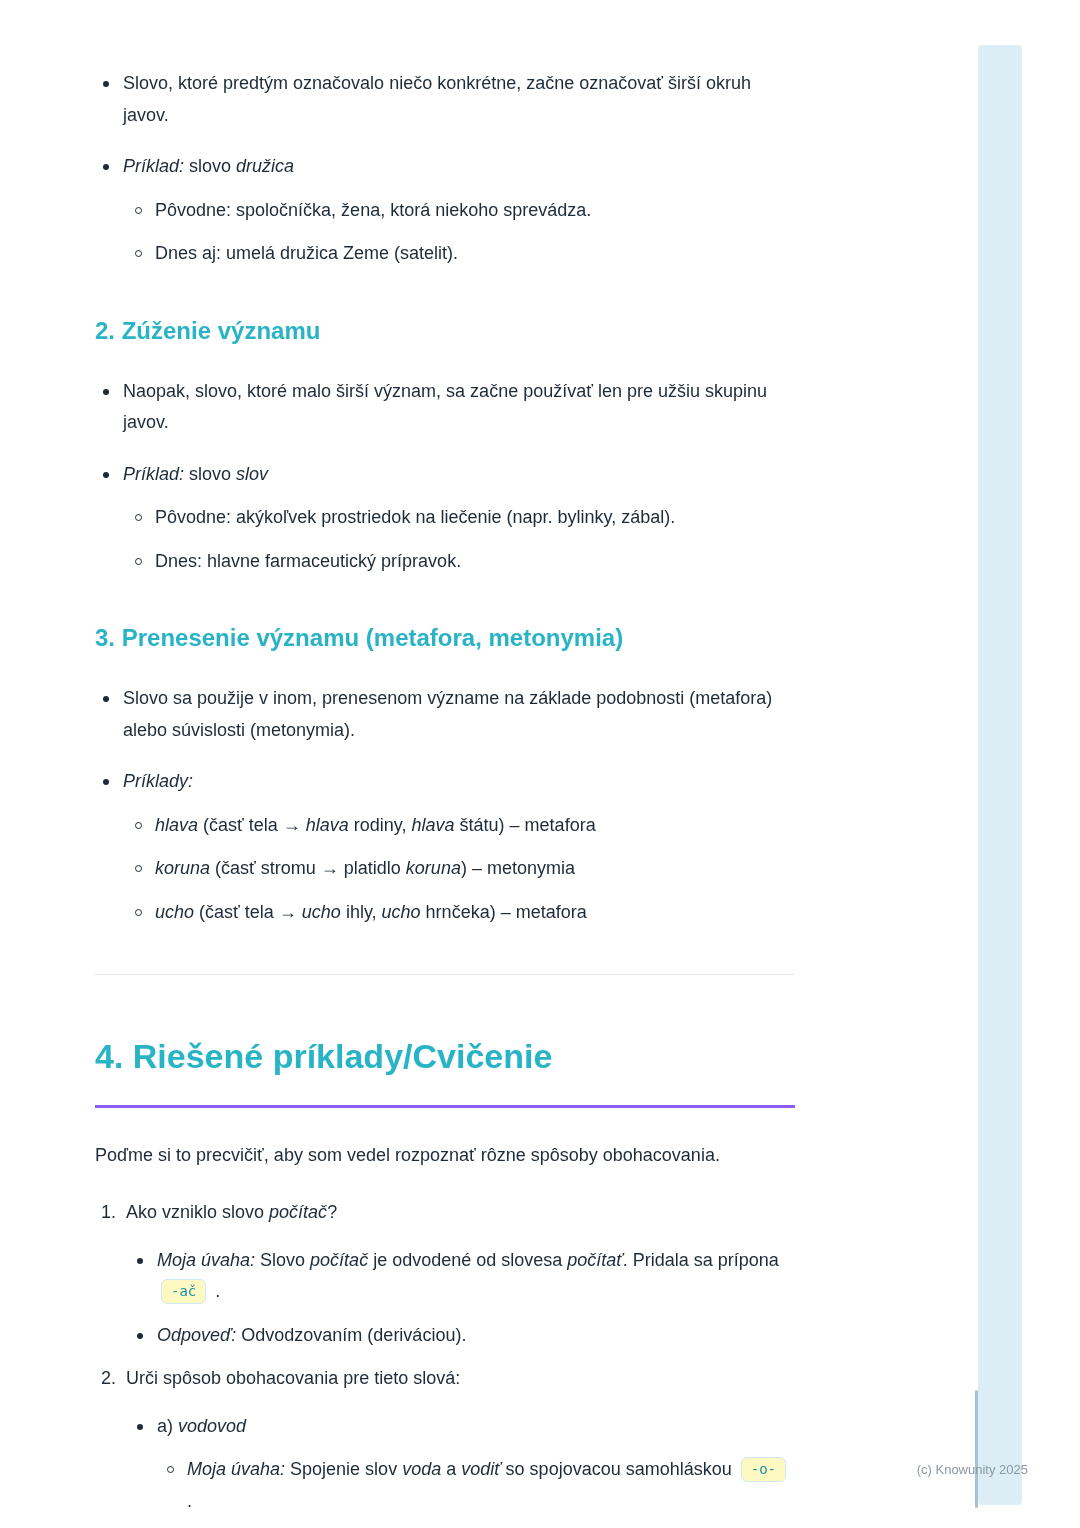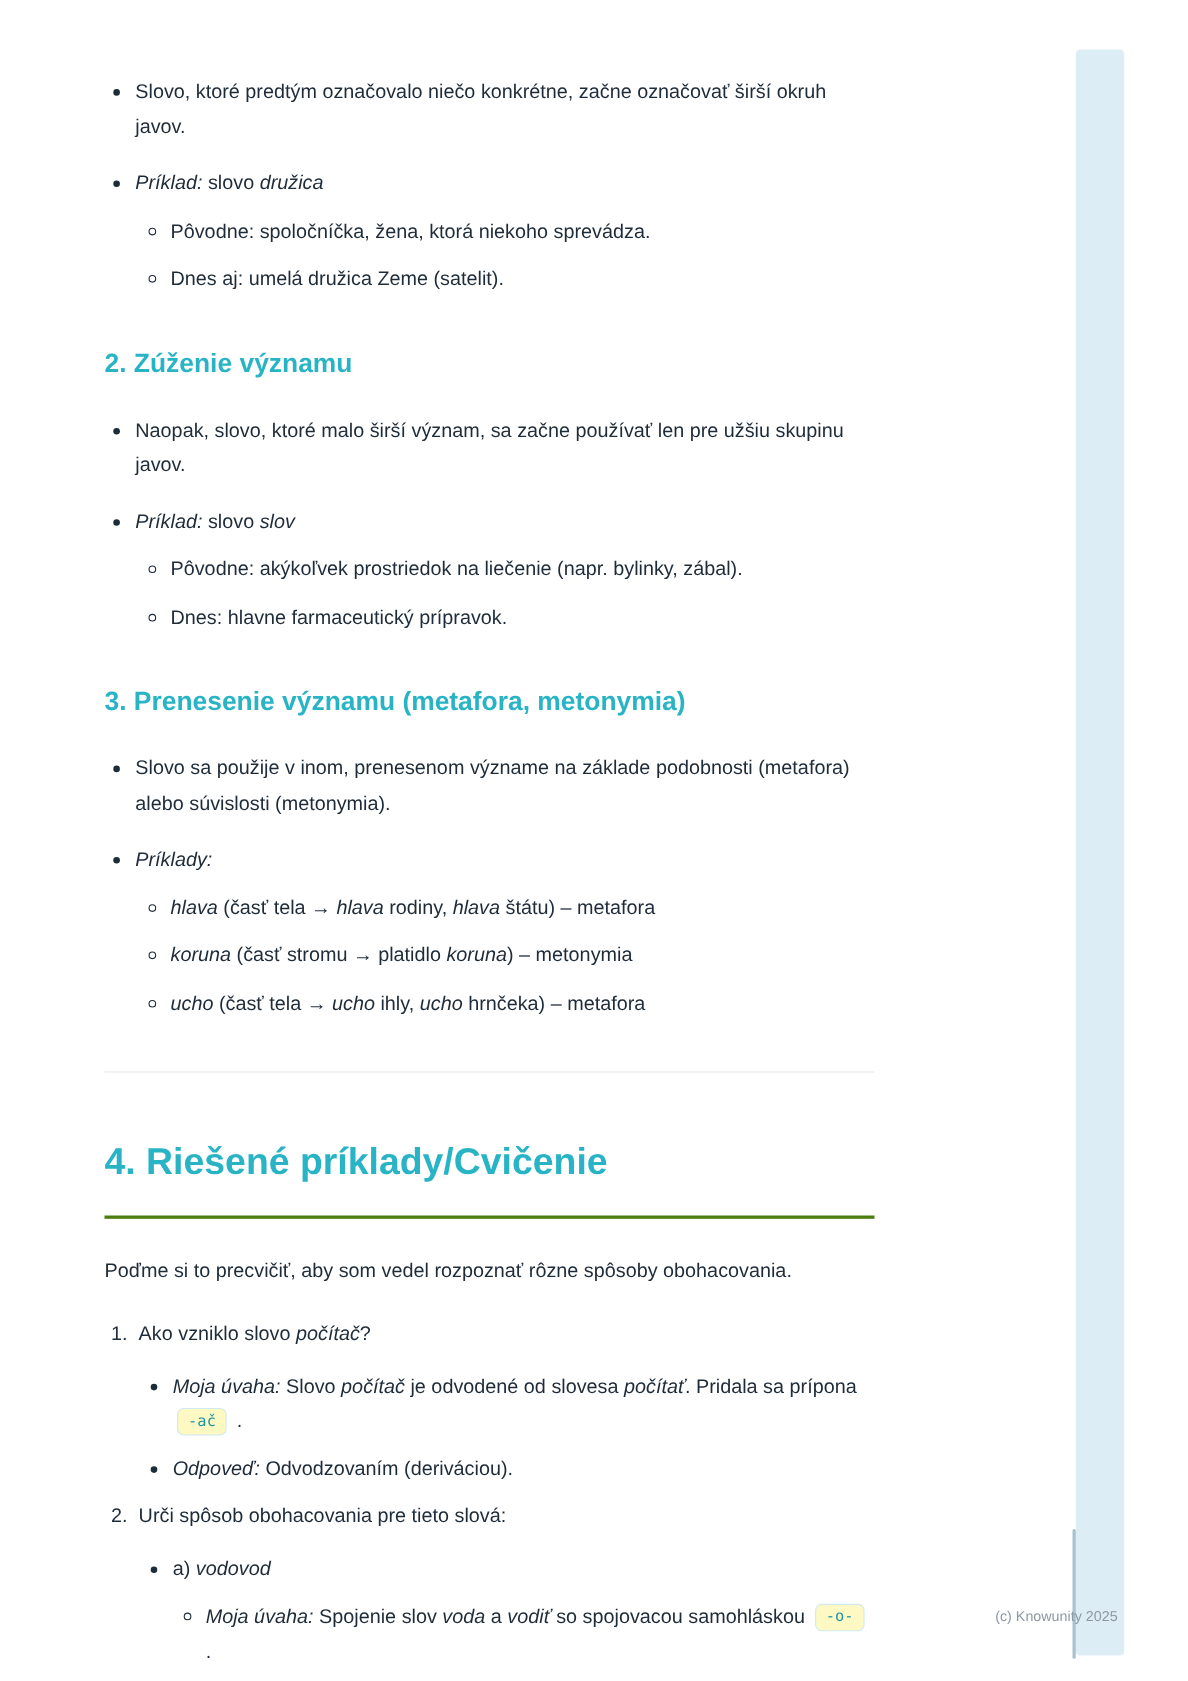--- a/index.html
+++ b/index.html
@@ -42,21 +42,21 @@
   .h2 {
     color: var(--accent, #29b4c6);
     font-size: 24px; font-weight: 700;
     margin: 40px 0 24px 0;
   }
   .h1 {
     color: var(--accent, #29b4c6);
     font-size: 34px; font-weight: 700;
     margin: 52px 0 32px 0;
     padding-bottom: 18px;
-    border-bottom: 3px solid #4d7c0f;
+    border-bottom: 3px solid #8b5cf6;
   }
   .p { margin: 0 0 26px 0; }
   .hr { border-top: 1px solid #e4e9ed; margin: 46px 0 0 0; height: 0; }
   .it { font-style: italic; }
   .bd { font-weight: 400; }
   .code {
     font-family: "DejaVu Sans Mono", monospace;
     font-size: 14px;
     background: #fef9c3;
     border: 1px solid #cfe9f1;
@@ -79,21 +79,21 @@
   .scroll-thumb {
     position: absolute;
     left: 975px; top: 1390px;
     width: 3px; height: 118px;
     background: #aac1cf;
     border-radius: 2px;
   }
   .footer {
     position: absolute;
     top: 1462px;
-    left: 4px;
+    left: 16px;
     width: 1012px;
     text-align: right;
     font-size: 13px;
     color: #8d98a3;
   }
 </style>
 </head>
 <body>
 
 <div class="edge-strip"></div>

